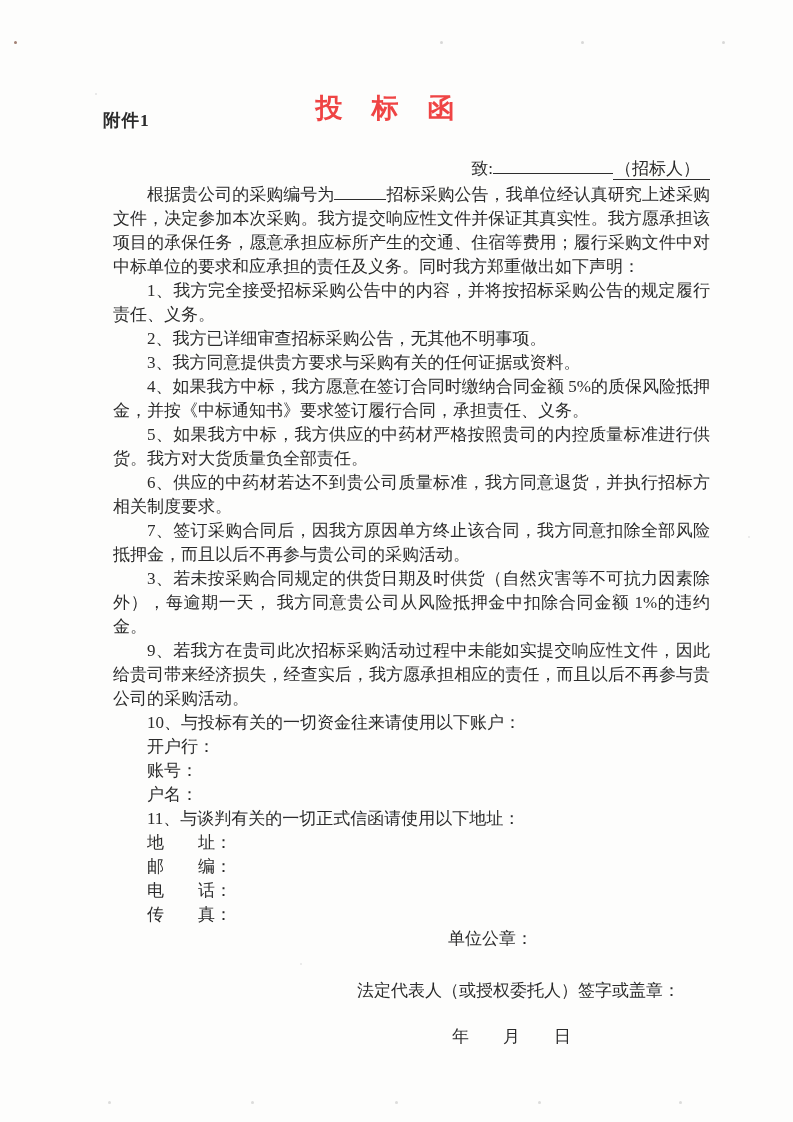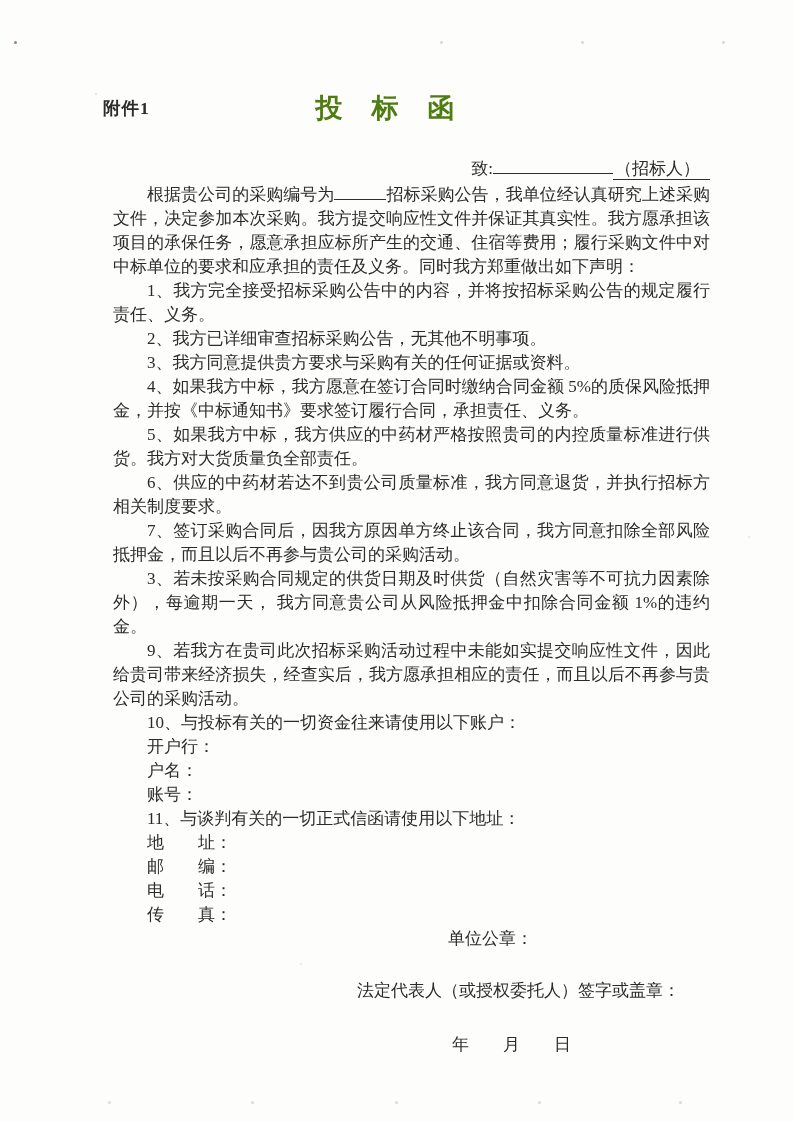--- a/index.html
+++ b/index.html
@@ -17,28 +17,28 @@
   }
   .content{
     position:absolute;
     left:113px;top:88px;width:597px;
     font-size:17px;line-height:24px;
     text-align:justify;
     text-justify:inter-ideograph;
   }
   .header{position:relative;height:42px;}
   .attachment-label{
-    position:absolute;left:-10px;top:8px;
+    position:absolute;left:-10px;top:20px;
     font-size:17.5px;font-weight:600;letter-spacing:1px;
   }
   .doc-title{
     text-align:center;
     padding-right:52px;
     font-size:27px;font-weight:700;
-    color:#4d7c0f;
+    color:#ef4444;
     letter-spacing:1px;
     line-height:40px;
   }
   .salutation{
     margin:24px 0 0 0;
     line-height:26px;
     text-align:right;
   }
   .blank-long{
     display:inline-block;
@@ -53,21 +53,21 @@
   p.para{margin:0;text-indent:2em;}
   p.field-line{margin:0;text-indent:2em;text-align:left;}
   .blank-small{
     display:inline-block;
     width:52px;height:17px;
     border-bottom:1.6px solid #2e2e2e;
     vertical-align:baseline;
   }
   .sig-seal{margin:0;padding-left:335px;text-align:left;text-indent:0;}
   .sig-legal{margin:28px 0 0 0;padding-left:244px;text-align:left;text-indent:0;}
-  .sig-date{margin:30px 0 0 0;padding-left:339px;text-align:left;text-indent:0;}
+  .sig-date{margin:22px 0 0 0;padding-left:339px;text-align:left;text-indent:0;}
   
   .speck{position:absolute;border-radius:50%;}
 </style>
 </head>
 <body>
 
 <div class="page">
 
   <div class="content">
 
@@ -92,22 +92,22 @@
         <p class="para">5、如果我方中标，我方供应的中药材严格按照贵司的内控质量标准进行供货。我方对大货质量负全部责任。</p>
         <p class="para">6、供应的中药材若达不到贵公司质量标准，我方同意退货，并执行招标方相关制度要求。</p>
         <p class="para">7、签订采购合同后，因我方原因单方终止该合同，我方同意扣除全部风险抵押金，而且以后不再参与贵公司的采购活动。</p>
         <p class="para">3、若未按采购合同规定的供货日期及时供货（自然灾害等不可抗力因素除外），每逾期一天， 我方同意贵公司从风险抵押金中扣除合同金额 1%的违约金。</p>
         <p class="para">9、若我方在贵司此次招标采购活动过程中未能如实提交响应性文件，因此给贵司带来经济损失，经查实后，我方愿承担相应的责任，而且以后不再参与贵公司的采购活动。</p>
         <p class="para">10、与投标有关的一切资金往来请使用以下账户：</p>
       </div>
 
     <div>
         <p class="field-line">开户行：</p>
+        <p class="field-line">账号：</p>
         <p class="field-line">户名：</p>
-        <p class="field-line">账号：</p>
       </div>
 
     <p class="para" style="text-align:left">11、与谈判有关的一切正式信函请使用以下地址：</p>
 
     <div>
         <p class="field-line">地　　址：</p>
         <p class="field-line">邮　　编：</p>
         <p class="field-line">电　　话：</p>
         <p class="field-line">传　　真：</p>
       </div>

